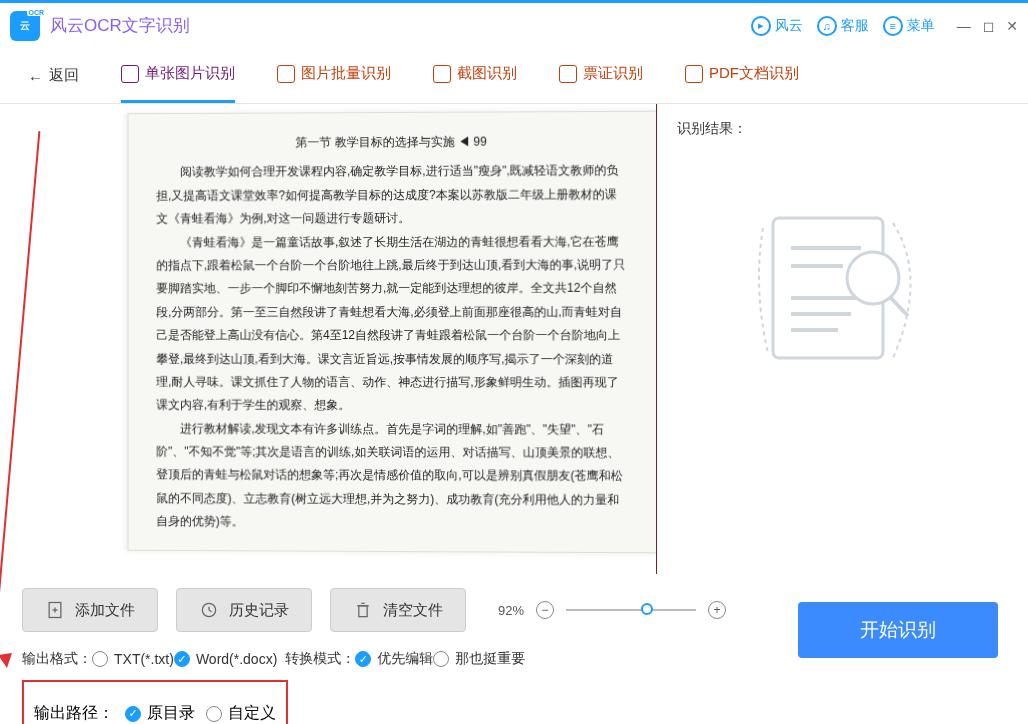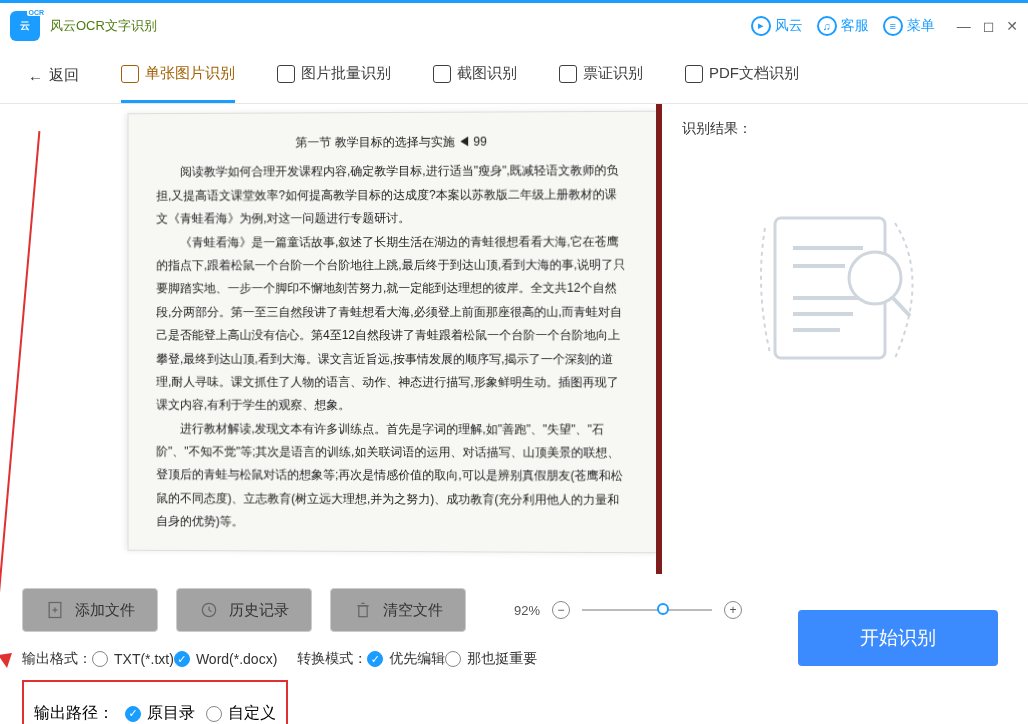--- a/index.html
+++ b/index.html
@@ -1,48 +1,48 @@
 <!DOCTYPE html>
 <html><head>
 <meta charset="utf-8">
 <style>
 * { margin:0; padding:0; box-sizing:border-box; font-family:"Microsoft YaHei",sans-serif; }
 body { width:1028px; height:724px; background:#fff; overflow:hidden; position:relative; }
 .titlebar { height:48px; border-top:3px solid #1a9dff; display:flex; align-items:center; padding:0 10px; }
 .logo { width:30px; height:30px; background:#1a9dff; border-radius:6px; display:flex; align-items:center; justify-content:center; color:#fff; font-size:10px; font-weight:bold; position:relative; }
 .logo::after { content:"OCR"; position:absolute; top:-2px; right:-5px; font-size:7px; color:#1a9dff; background:#fff; padding:0 1px; border-radius:2px; }
-.app-title { font-size:13px; margin-left:10px; color:#4d7c0f; }
+.app-title { font-size:17px; margin-left:10px; color:#8b5cf6; }
 .title-right { margin-left:auto; display:flex; align-items:center; gap:14px; }
 .tr-item { display:flex; align-items:center; gap:4px; color:#1a9dff; font-size:14px; cursor:pointer; }
 .tr-icon { width:20px; height:20px; border:2px solid #1a9dff; border-radius:50%; display:flex; align-items:center; justify-content:center; font-size:11px; }
 .win-btns { display:flex; gap:12px; color:#666; font-size:14px; margin-left:8px; }
 .win-btn { cursor:pointer; }
 .toolbar { height:56px; border-bottom:1px solid #e6e6e6; display:flex; align-items:center; padding:0 28px; gap:42px; }
 .back { display:flex; align-items:center; gap:6px; font-size:15px; color:#333; cursor:pointer; }
-.tab { display:flex; align-items:center; gap:6px; font-size:15px; color:#404040; cursor:pointer; padding-bottom:4px; position:relative; }
-.tab.active { color:#a16207; }
+.tab { display:flex; align-items:center; gap:6px; font-size:15px; color:#c2410c; cursor:pointer; padding-bottom:4px; position:relative; }
+.tab.active { color:#701a75; }
 .tab.active::after { content:""; position:absolute; left:0; right:0; bottom:-16px; height:3px; background:#1a9dff; }
 .tab-icon { width:18px; height:18px; border:1.5px solid currentColor; border-radius:3px; display:inline-block; }
 .main { display:flex; height:470px; }
 .doc-pane { flex:1; display:flex; justify-content:flex-end; align-items:flex-start; padding-top:8px; overflow:hidden; }
 .doc-img { width:530px; height:440px; background:#f7f7f4; border:1px solid #ddd; padding:18px 28px; font-family:"SimSun",serif; font-size:12px; line-height:1.95; color:#222; overflow:hidden; position:relative; transform:perspective(800px) rotateY(-1deg); box-shadow:-2px 0 6px rgba(0,0,0,.08); }
 .doc-header { text-align:center; font-size:12px; margin-bottom:6px; }
-.result-pane { width:372px; border-left:6px solid #7f1d1d; padding:16px 20px; }
+.result-pane { width:372px; border-left:1px solid #7f1d1d; padding:16px 20px; }
 .result-pane .lbl { font-size:14px; color:#333; }
 .placeholder { margin-top:70px; display:flex; justify-content:center; }
 .ph-svg { width:200px; height:160px; }
 .bottom { padding:14px 22px 0; position:relative; }
 .row1 { display:flex; align-items:center; gap:18px; }
-.pill-btn { height:44px; border:1px solid #ccc; border-radius:4px; padding:0 22px; display:flex; align-items:center; gap:10px; font-size:15px; color:#333; cursor:pointer; background:#a3a3a3; }
+.pill-btn { height:44px; border:1px solid #ccc; border-radius:4px; padding:0 22px; display:flex; align-items:center; gap:10px; font-size:15px; color:#333; cursor:pointer; background:#e5e5e5; }
 .pill-btn .ic { width:20px; height:20px; }
-.zoom { display:flex; align-items:center; gap:12px; margin-left:30px; font-size:13px; color:#555; }
+.zoom { display:flex; align-items:center; gap:12px; margin-left:14px; font-size:13px; color:#555; }
 .zbtn { width:18px; height:18px; border:1.5px solid #888; border-radius:50%; display:flex; align-items:center; justify-content:center; font-size:12px; cursor:pointer; color:#555; }
 .slider { width:130px; height:2px; background:#bbb; position:relative; }
 .slider .thumb { position:absolute; left:58%; top:-6px; width:12px; height:12px; border:2px solid #1a9dff; background:#fff; border-radius:50%; }
-.start-btn { position:absolute; right:30px; top:28px; width:200px; height:56px; background:#3b8bff; color:#fff; font-size:19px; display:flex; align-items:center; justify-content:center; border-radius:4px; cursor:pointer;margin-top:8px; }
+.start-btn { position:absolute; right:30px; top:28px; width:200px; height:56px; background:#3b8bff; color:#fff; font-size:19px; display:flex; align-items:center; justify-content:center; border-radius:4px; cursor:pointer; }
 .row2, .row3 { display:flex; align-items:center; font-size:14px; color:#333; margin-top:18px; }
 .radio { width:16px; height:16px; border:1.5px solid #888; border-radius:50%; display:inline-block; position:relative; cursor:pointer; }
 .radio.checked { border-color:#1a9dff; }
 .radio.checked::after { content:""; position:absolute; inset:2px; background:#1a9dff; border-radius:50%; }
 .radio.checked.tick::after { content:"✓"; background:none; color:#fff; font-size:11px; inset:0; display:flex; align-items:center; justify-content:center; }
 .radio.checked.tick { background:#1a9dff; }
 .opt { display:flex; align-items:center; gap:6px; cursor:pointer; }
 .row3-box { border:2px solid #e03030; padding:21px 10px; display:inline-flex; gap:11px; align-items:flex-start; margin-top:12px; }
 .red-line { position:absolute; width:2px; height:560px; background:#e03030; transform:rotate(5deg); left:14px; top:130px; pointer-events:none; }
 .red-arrow { position:absolute; left:-1px; bottom:56px; width:0; height:0; border-left:7px solid transparent; border-right:7px solid transparent; border-top:14px solid #e03030; transform:rotate(-8deg); }
@@ -173,21 +173,21 @@
   <div class="row2">
     <span>输出格式：</span>
     <span class="opt">
         <span class="radio"></span>
         <span>TXT(*.txt)</span>
       </span>
     <span class="opt">
         <span class="radio checked tick"></span>
         <span>Word(*.docx)</span>
       </span>
-    <span style="margin-left:20px">转换模式：</span>
+    <span style="margin-left:8px">转换模式：</span>
     <span class="opt">
         <span class="radio checked tick"></span>
         <span>优先编辑</span>
       </span>
     <span class="opt">
         <span class="radio"></span>
         <span>那也挺重要</span>
       </span>
   </div>
 

